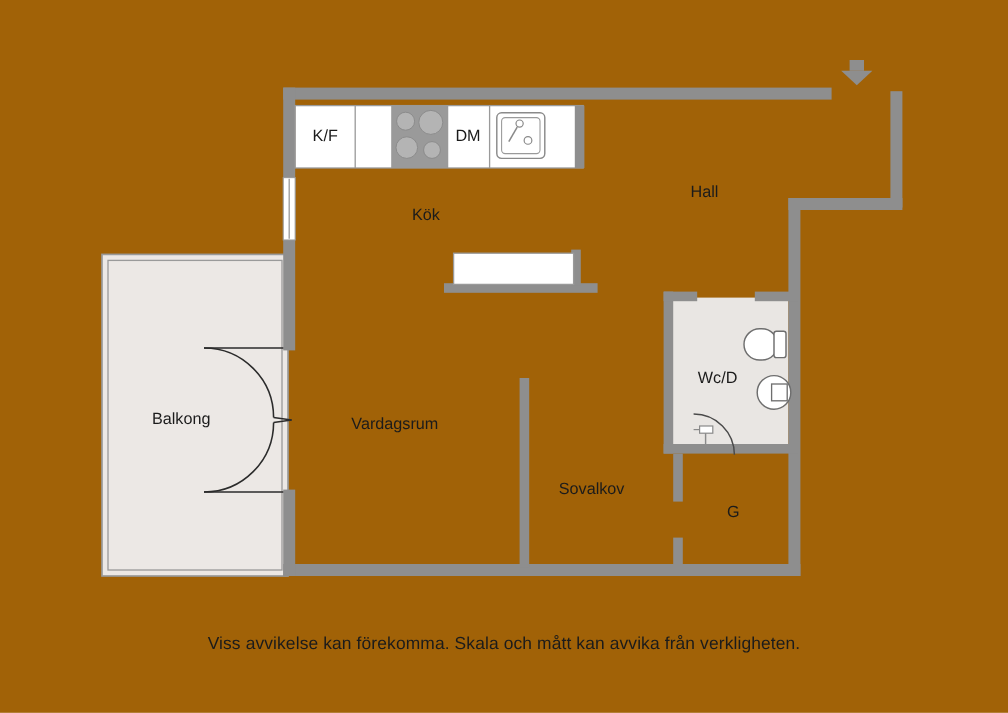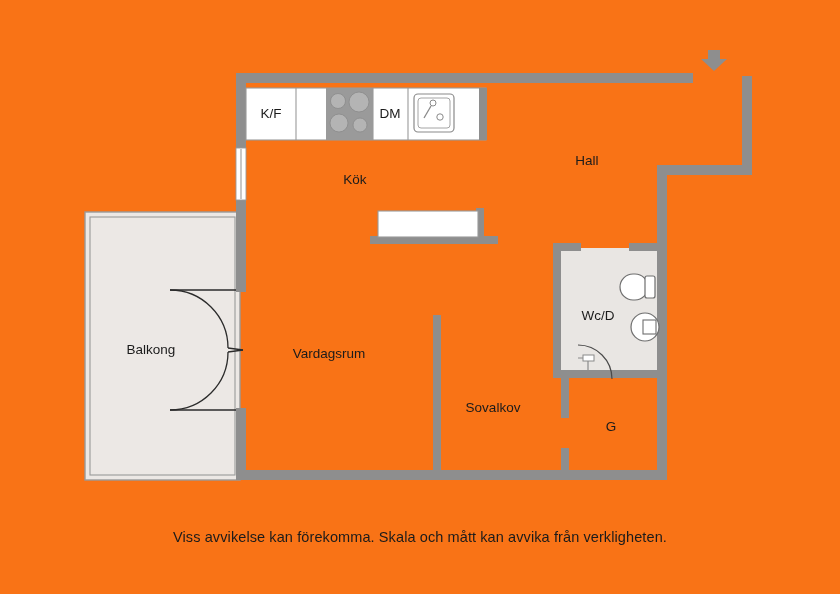--- a/index.html
+++ b/index.html
@@ -10,21 +10,21 @@
   body {
     width: 840px;
     height: 594px;
     font-family: "Liberation Sans", sans-serif;
     overflow: hidden;
   }
   #floorplan-app {
     position: relative;
     width: 840px;
     height: 594px;
-    background: #f97316;
+    background: #a16207;
   }
   #plan-svg {
     position: absolute;
     left: 0;
     top: 0;
     width: 840px;
     height: 594px;
     display: block;
   }
   .room-label {

